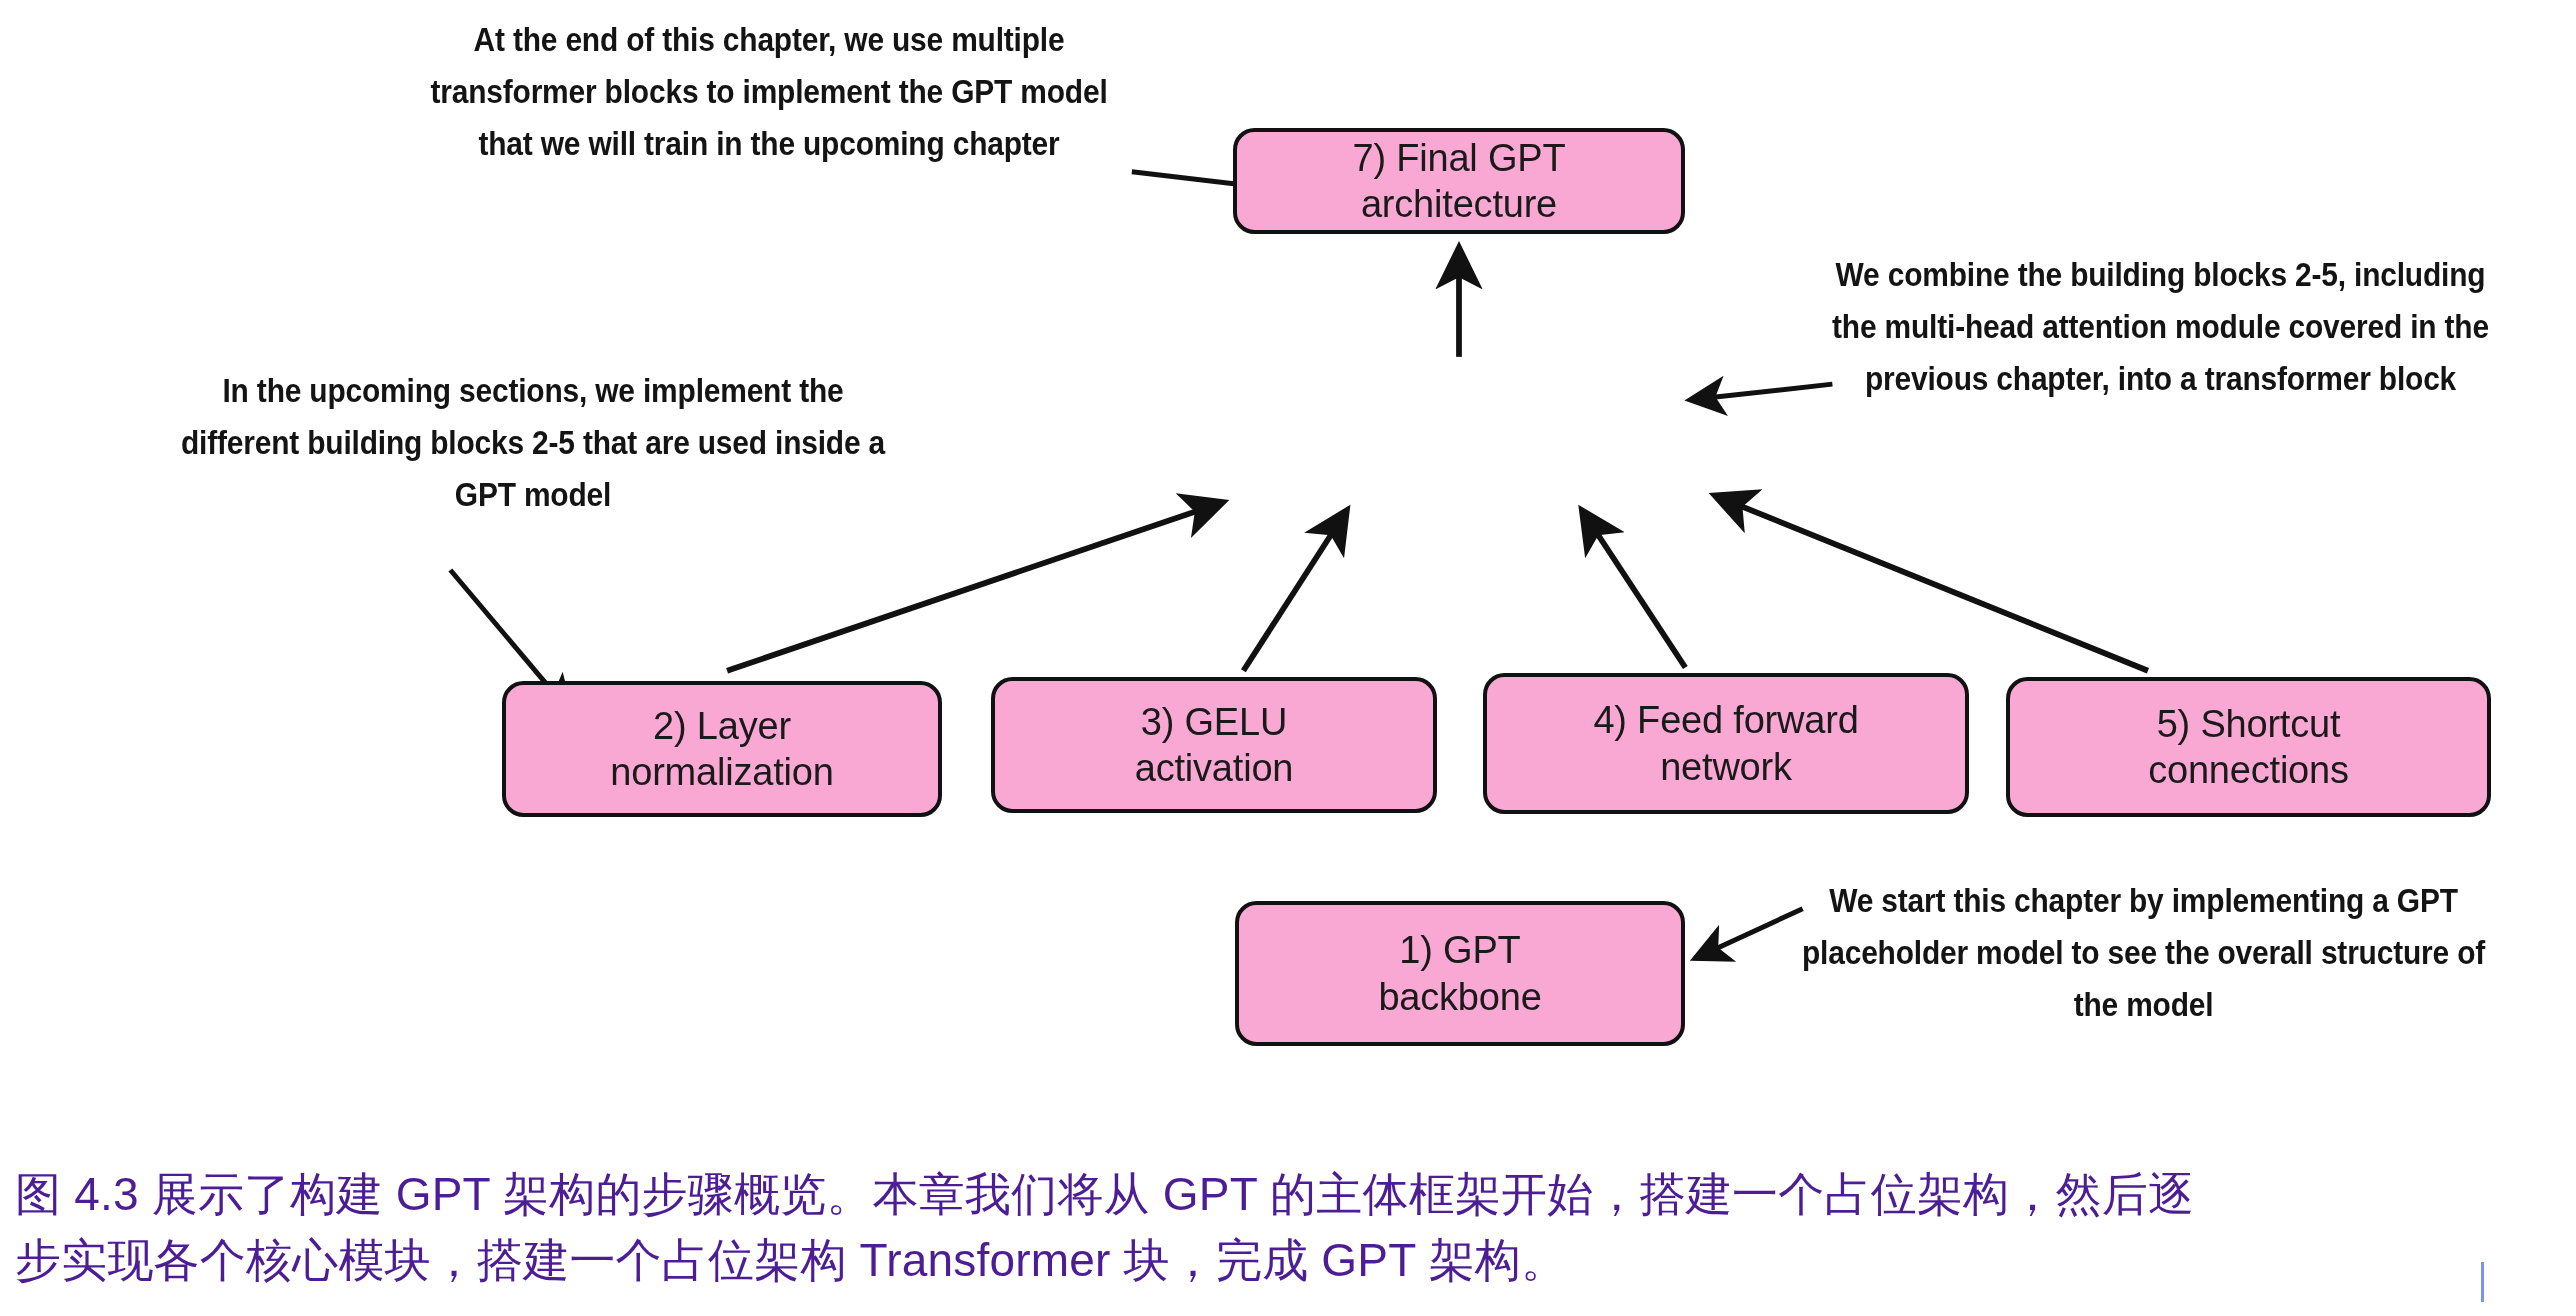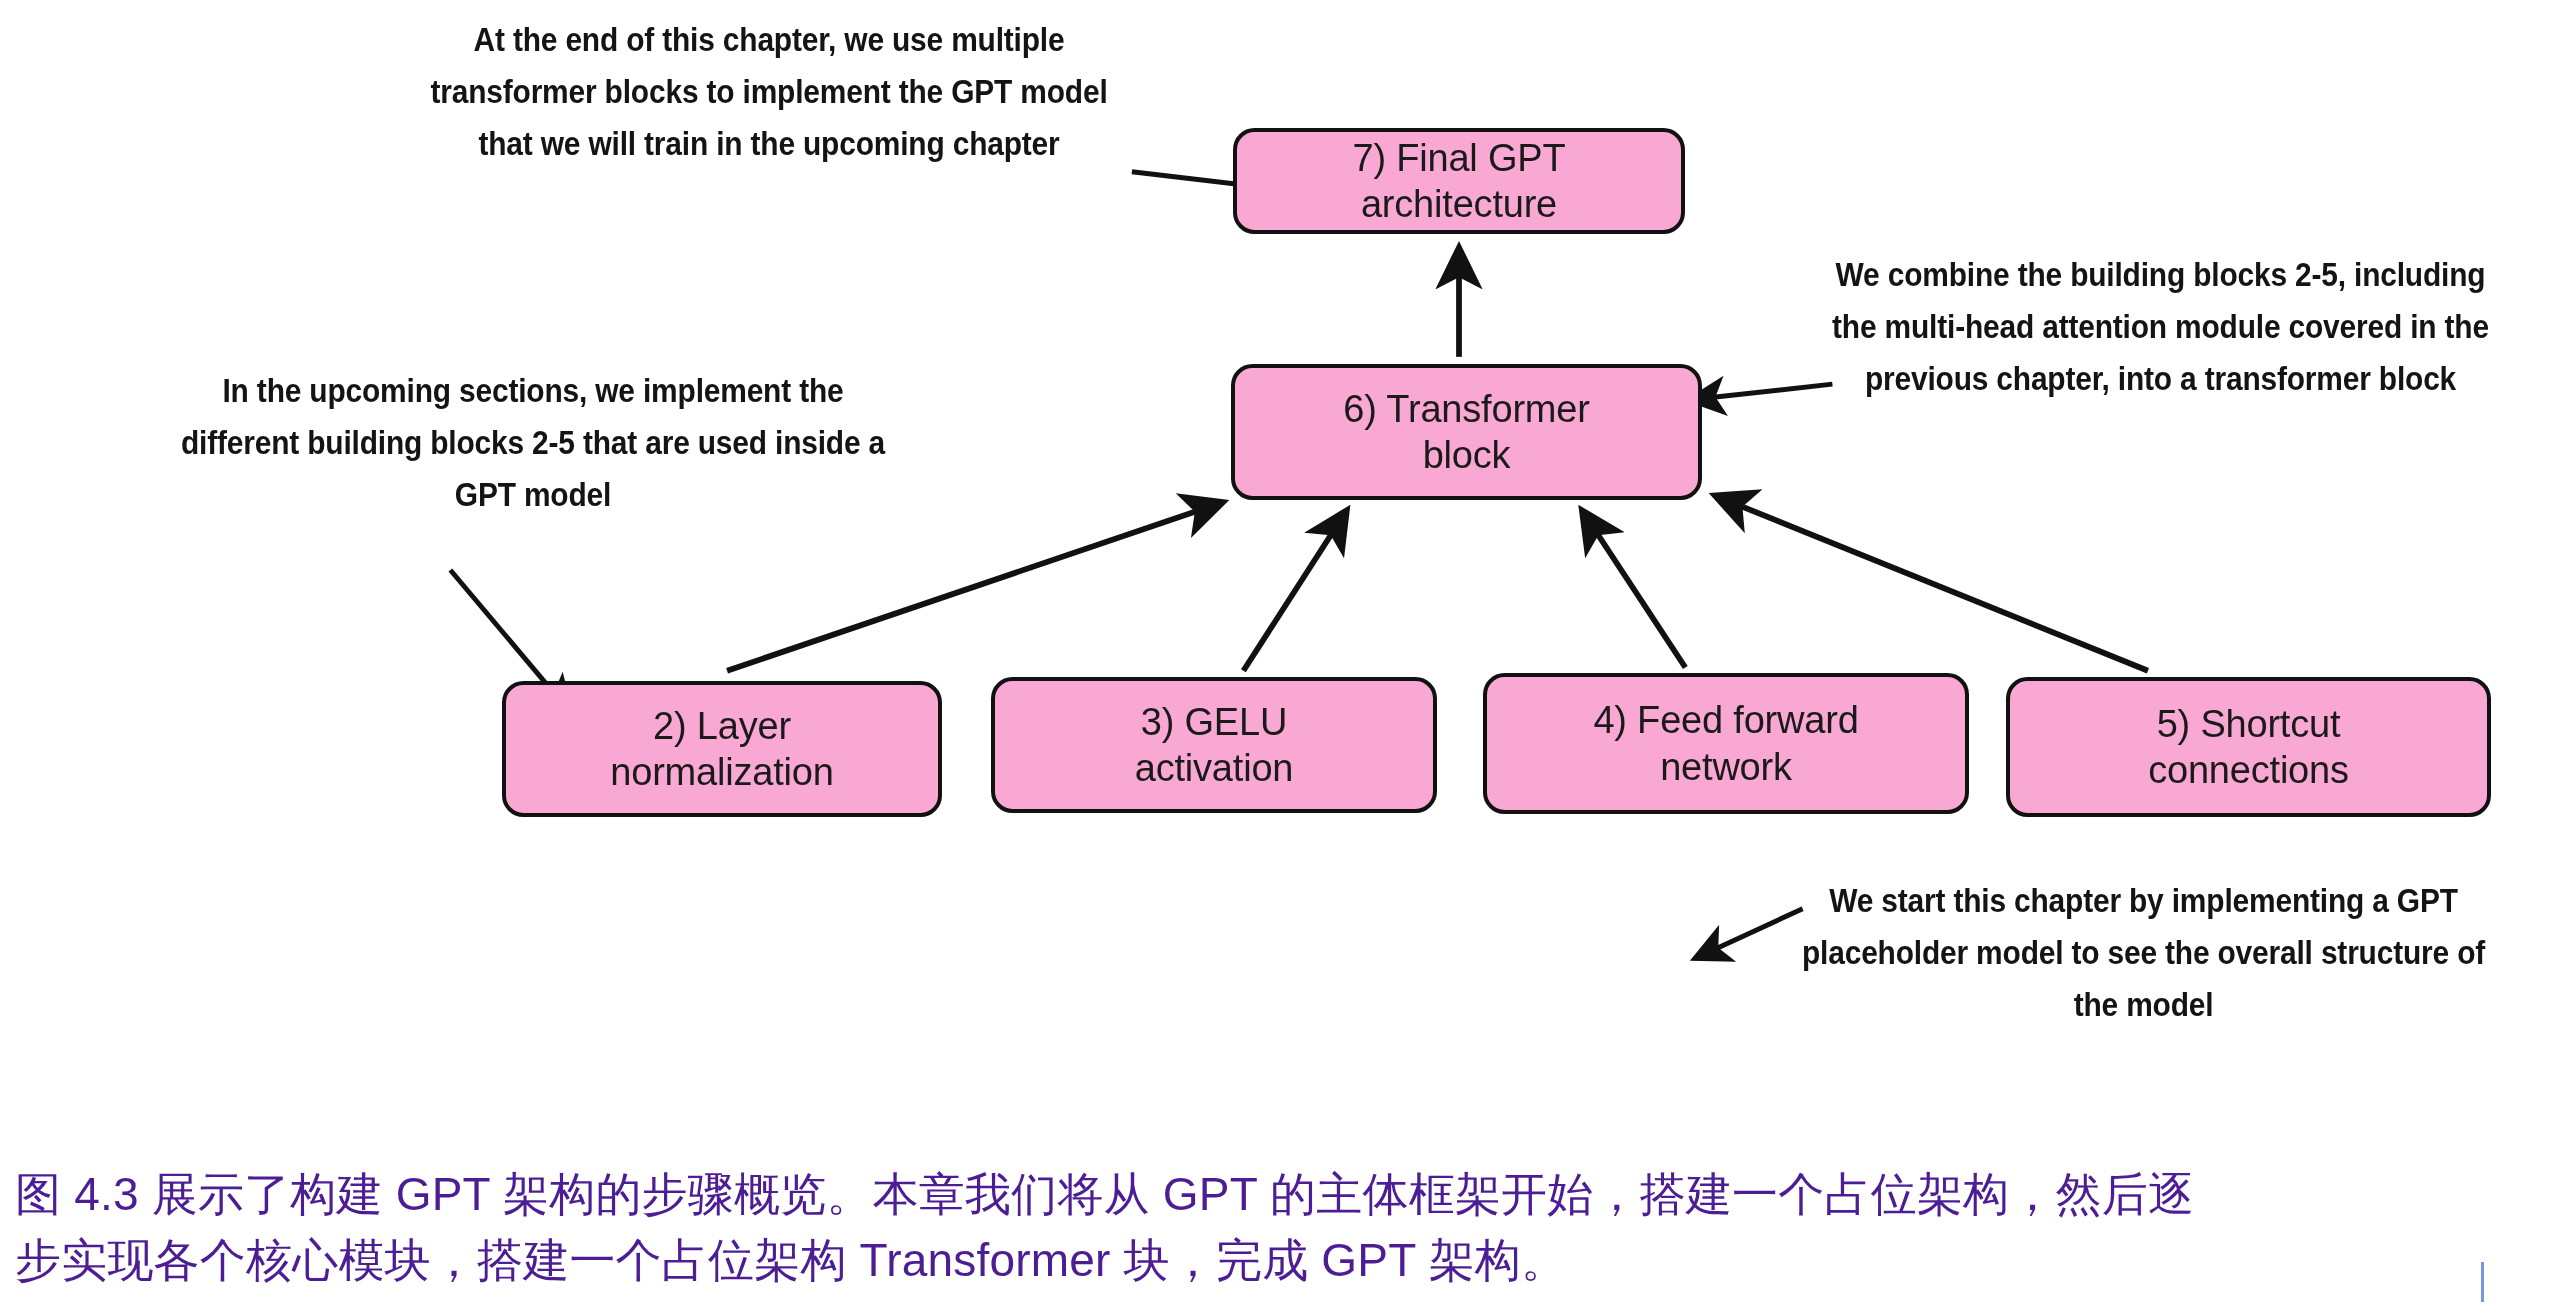--- a/index.html
+++ b/index.html
@@ -79,40 +79,40 @@
 
     <line x1="2218" y1="465" x2="2046" y2="484" stroke="#111111" stroke-width="6" marker-end="url(#ah)"></line>
 
     <line x1="2182" y1="1100" x2="2052" y2="1160" stroke="#111111" stroke-width="6" marker-end="url(#ah)"></line>
   </svg>
 
   <div class="node" id="node-7">
     <span>7) Final GPT<br>architecture</span>
   </div>
 
-  <div class="node" id="node-6">
-    <span>6) Transformer<br>block</span>
-  </div>
 
   <div class="node" id="node-2">
     <span>2) Layer<br>normalization</span>
   </div>
 
   <div class="node" id="node-3">
     <span>3) GELU<br>activation</span>
   </div>
 
   <div class="node" id="node-4">
     <span>4) Feed forward<br>network</span>
   </div>
 
   <div class="node" id="node-5">
     <span>5) Shortcut<br>connections</span>
   </div>
 
+  <div class="node" id="node-1">
+    <span>1) GPT<br>backbone</span>
+  </div>
 
   <div class="note" id="note-top">At the end of this chapter, we use multiple transformer blocks to implement the GPT model that we will train in the upcoming chapter</div>
   <div class="note" id="note-left">In the upcoming sections, we implement the different building blocks 2-5 that are used inside a GPT model</div>
   <div class="note" id="note-right">We combine the building blocks 2-5, including the multi-head attention module covered in the previous chapter, into a transformer block</div>
   <div class="note" id="note-bottom">We start this chapter by implementing a GPT placeholder model to see the overall structure of the model</div>
 
 </div>
 
 <div id="caption">
   <span class="cap-line">图 4.3 展示了构建 GPT 架构的步骤概览。本章我们将从 GPT 的主体框架开始，搭建一个占位架构，然后逐</span>

